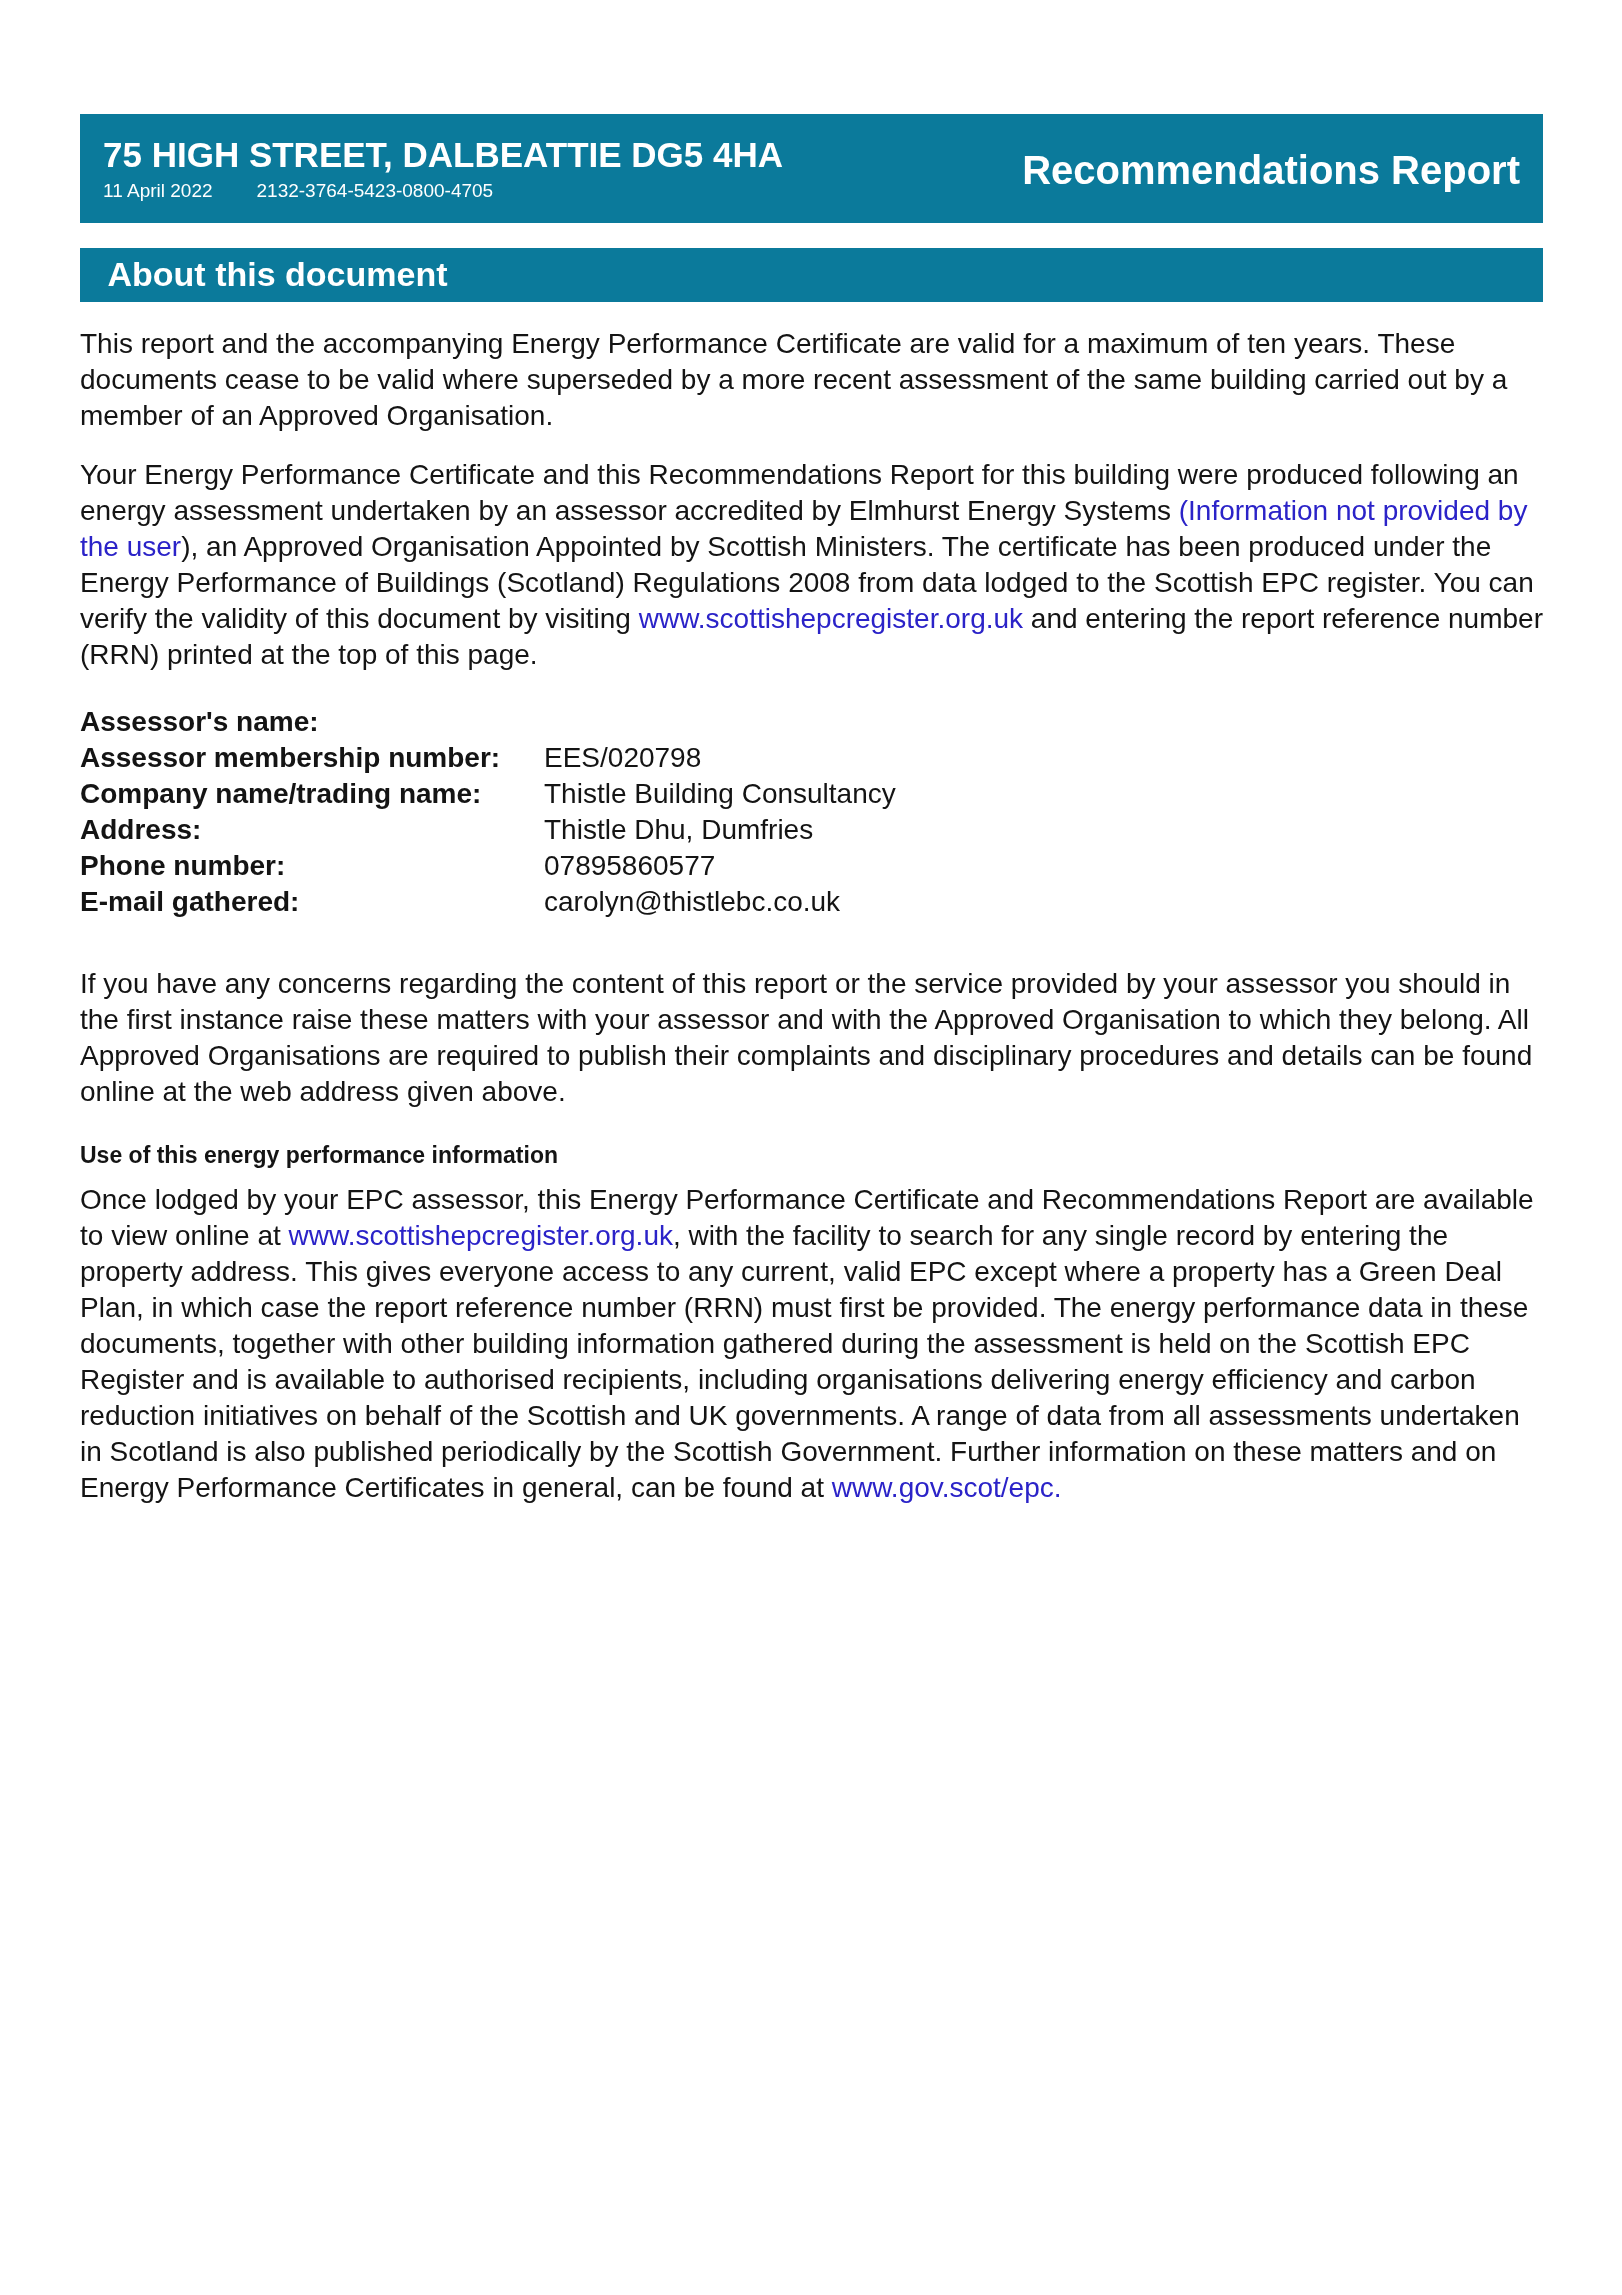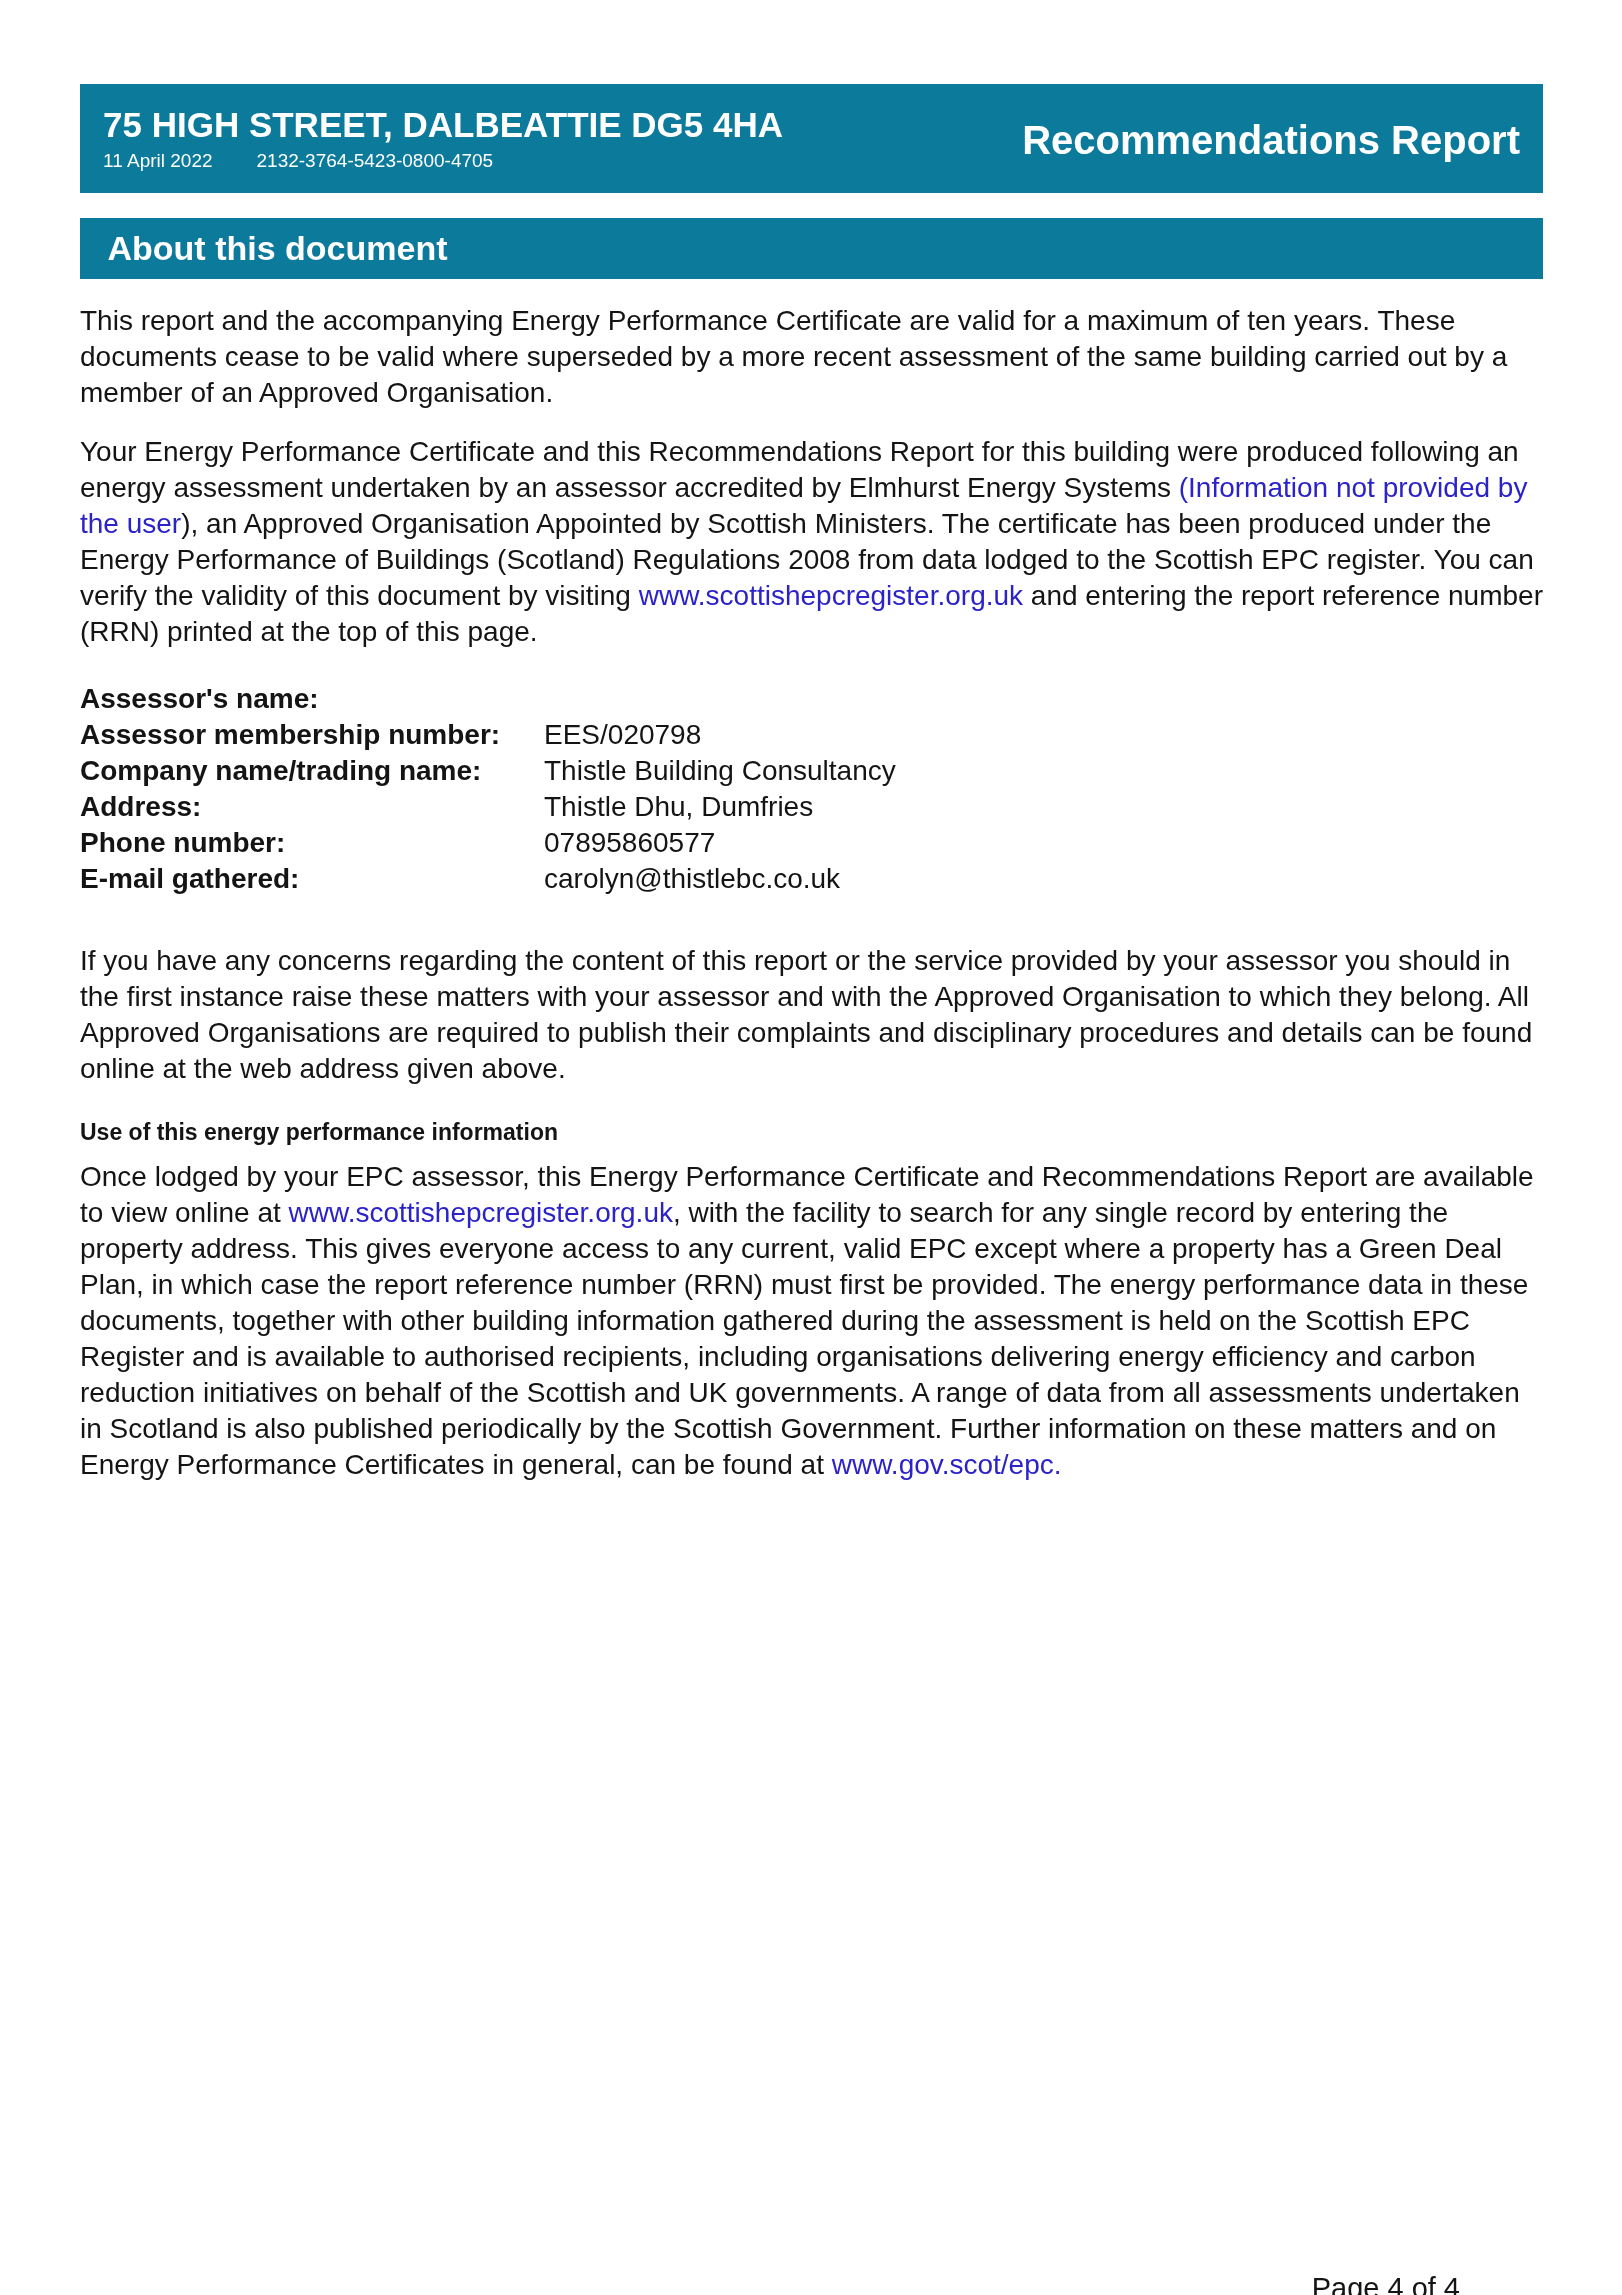--- a/index.html
+++ b/index.html
@@ -8,39 +8,39 @@
     --ink:#141414;
   }
   *{box-sizing:border-box;}
   html,body{margin:0;padding:0;background:#ffffff;}
   body{
     width:1622px;height:2295px;position:relative;
     font-family:"Liberation Sans", sans-serif;
     color:var(--ink);
   }
   .page{position:relative;width:1622px;height:2295px;background:#fff;overflow:hidden;}
-  .content{position:absolute;left:80px;top:84px;width:1463px;}
+  .content{position:absolute;left:80px;top:114px;width:1463px;}
 
   
   .header-bar{
     background:var(--teal);color:#fff;height:109px;
     display:flex;justify-content:space-between;align-items:stretch;
     padding:0 23px;
   }
   .header-left{display:flex;flex-direction:column;justify-content:center;gap:9.2px;}
   .header-address{font-weight:bold;font-size:35px;line-height:1;}
   .header-meta{font-size:19px;line-height:1;display:flex;gap:44px;}
   .header-title{
     font-weight:bold;font-size:40px;line-height:1;
     align-self:flex-end;padding-bottom:33px;white-space:nowrap;
   }
 
   
   .section-bar{
-    margin-top:24.5px;background:var(--teal);color:#fff;height:61px;
+    margin-top:24.5px;background:var(--teal);color:#fff;height:54px;
     display:flex;align-items:center;padding:0 27.5px;
     font-weight:bold;font-size:34px;
   }
 
   
   .body-text{font-size:28px;line-height:36px;}
   .body-text p{margin:23px 0 0 0;}
   p.para-first{margin-top:24px;}
   a.link{color:var(--link);text-decoration:none;cursor:pointer;}
 

